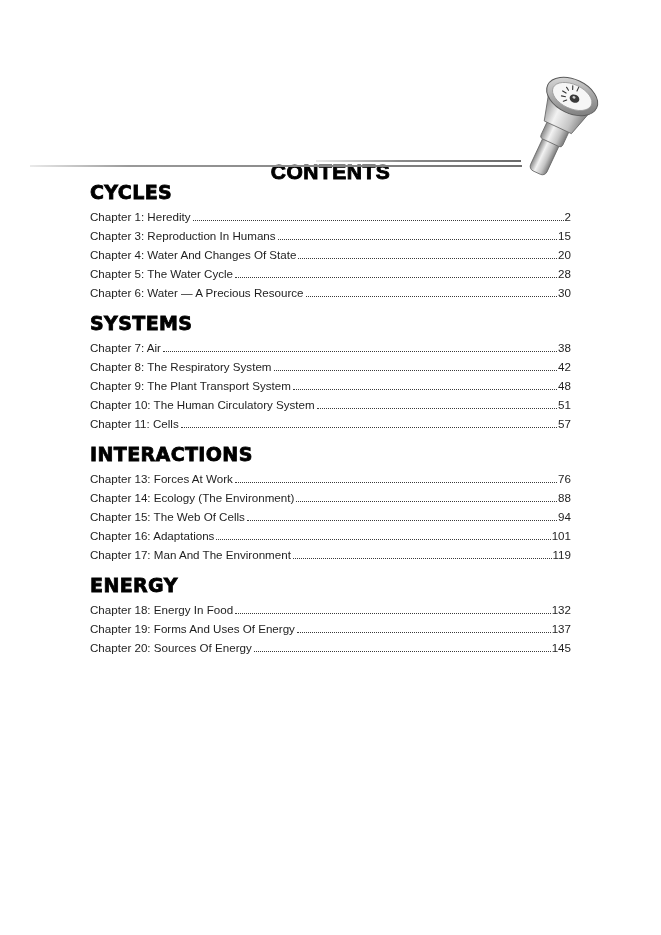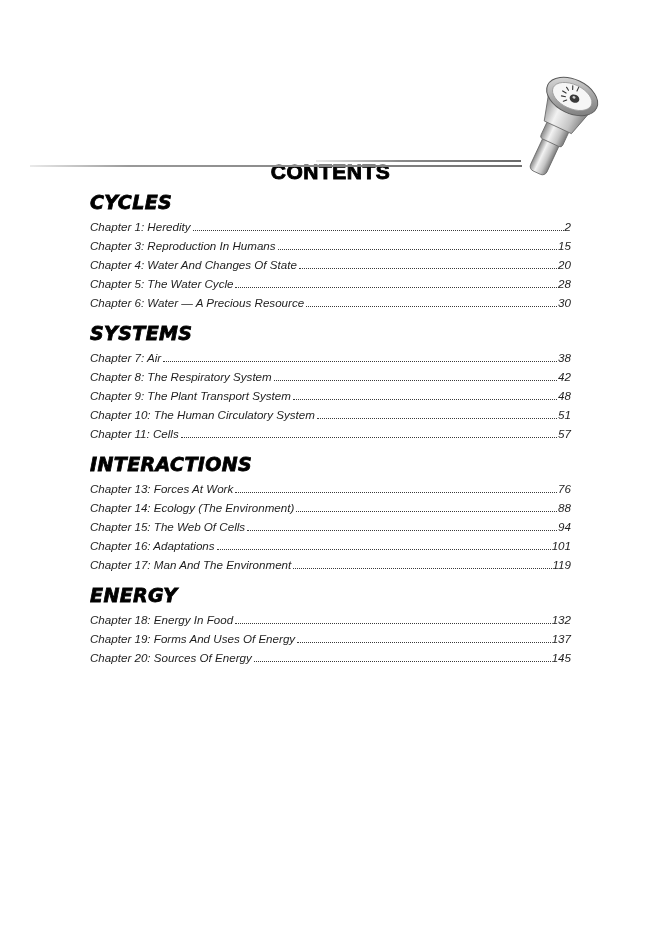--- a/index.html
+++ b/index.html
@@ -48,23 +48,22 @@
     .lamp {
       position: absolute;
       left: 500px;
       top: 70px;
       width: 120px;
       height: 110px;
     }
     .toc {
       position: absolute;
       left: 90px;
-      top: 190px;
+      top: 180px;
       width: 481px;
-      font-style: italic;
     }
     .section {
       margin-bottom: 9px;
     }
     .section-heading {
       font-family: "DejaVu Sans", sans-serif;
       font-weight: 900;
       font-size: 19px;
       line-height: 24px;
       letter-spacing: 0.4px;

